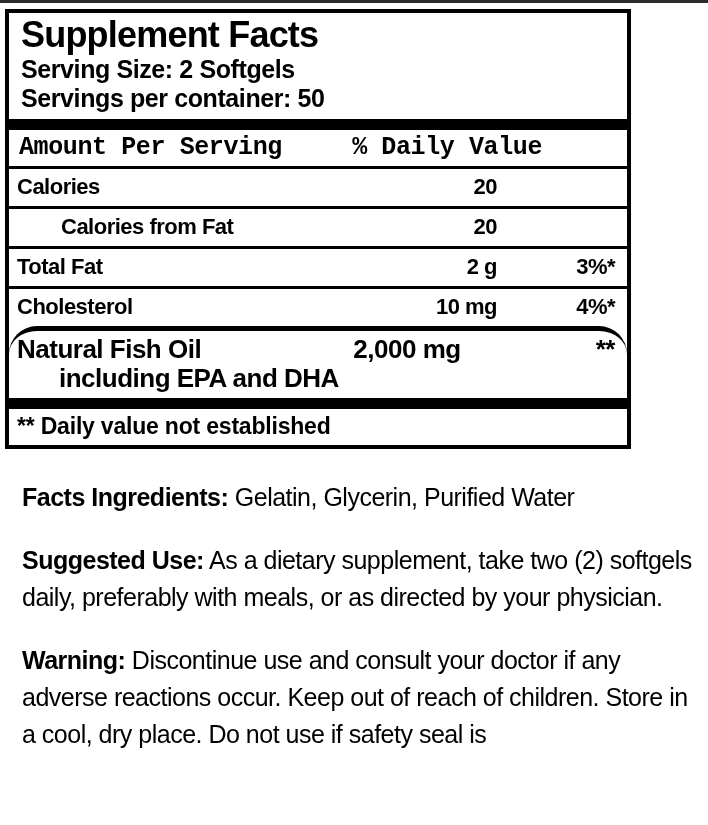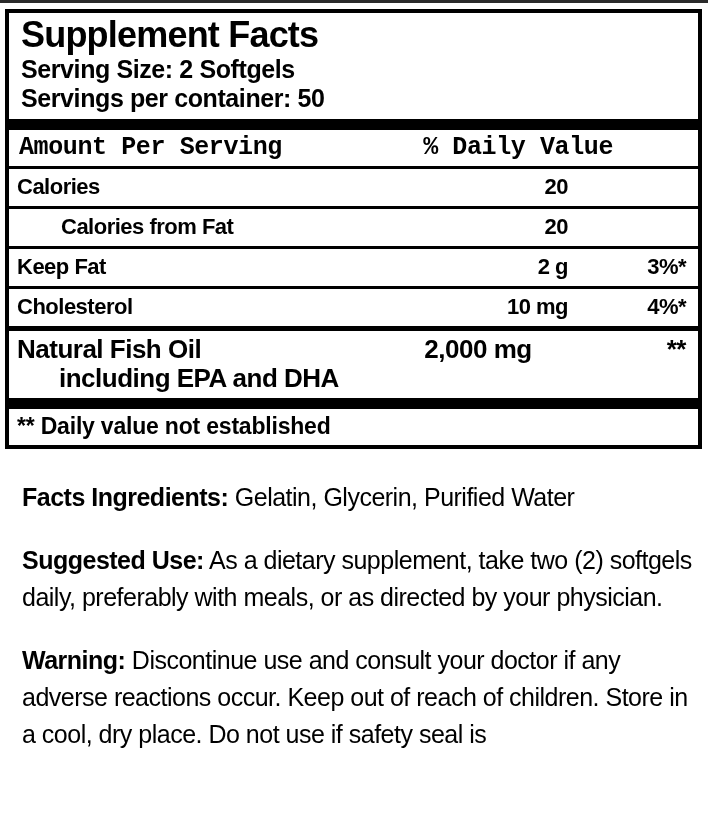--- a/index.html
+++ b/index.html
@@ -4,21 +4,21 @@
 <style>
   html,body{margin:0;padding:0;}
   body{
     width:708px;height:825px;overflow:hidden;
     background:#ffffff;color:#000;
     font-family:"Liberation Sans", sans-serif;
     -webkit-font-smoothing:antialiased;
   }
   .top-strip{height:3px;background:#2b2b2b;width:708px;}
   .facts-box{
-    margin:6px 0 0 5px;width:697px;box-sizing:border-box;
+    margin:6px 0 0 5px;width:626px;box-sizing:border-box;
     border:4px solid #000;background:#fff;
   }
   .hdr-block{padding:2px 10px 6px 12px;}
   .panel-title{
     font-size:36px;font-weight:bold;letter-spacing:-0.8px;
     line-height:40px;
   }
   .serving-line{
     font-size:25px;font-weight:bold;letter-spacing:-0.4px;
     line-height:29px;
@@ -36,21 +36,21 @@
     padding:5px 12px 6px 8px;
     font-size:22px;font-weight:bold;letter-spacing:-0.5px;line-height:26px;
   }
   .frow .lbl{flex:1;}
   .frow .lbl.indent-1{padding-left:44px;}
   .frow .amt{width:180px;text-align:right;white-space:nowrap;}
   .frow .pct{width:118px;text-align:right;white-space:nowrap;}
   .frow-multi{
     border-top:5px solid #000;
     padding:5px 12px 4px 8px;
-    font-size:26px;font-weight:bold;letter-spacing:-0.5px;
+    font-size:26px;font-weight:bold;letter-spacing:-0.5px;border-radius:28px;
   }
   .frow-multi .main-line{display:flex;line-height:27px;}
   .frow-multi .main-line .lbl{flex:1;}
   .frow-multi .main-line .amt{width:180px;text-align:center;white-space:nowrap;}
   .frow-multi .main-line .pct{width:118px;text-align:right;white-space:nowrap;}
   .subline{line-height:31px;}
   .subline.s1{padding-left:30px;}
   .subline.s2{padding-left:42px;}
   .footnotes{padding:4px 10px 6px 8px;}
   .footnote-1{font-size:23px;letter-spacing:-0.3px;line-height:26px;font-weight:normal;}
@@ -88,21 +88,21 @@
     <span class="pct"></span>
   </div>
 
   <div class="frow">
     <span class="lbl indent-1">Calories from Fat</span>
     <span class="amt">20</span>
     <span class="pct"></span>
   </div>
 
   <div class="frow">
-    <span class="lbl">Keep Fat</span>
+    <span class="lbl">Total Fat</span>
     <span class="amt">2 g</span>
     <span class="pct">3%*</span>
   </div>
 
   <div class="frow">
     <span class="lbl">Cholesterol</span>
     <span class="amt">10 mg</span>
     <span class="pct">4%*</span>
   </div>
 

